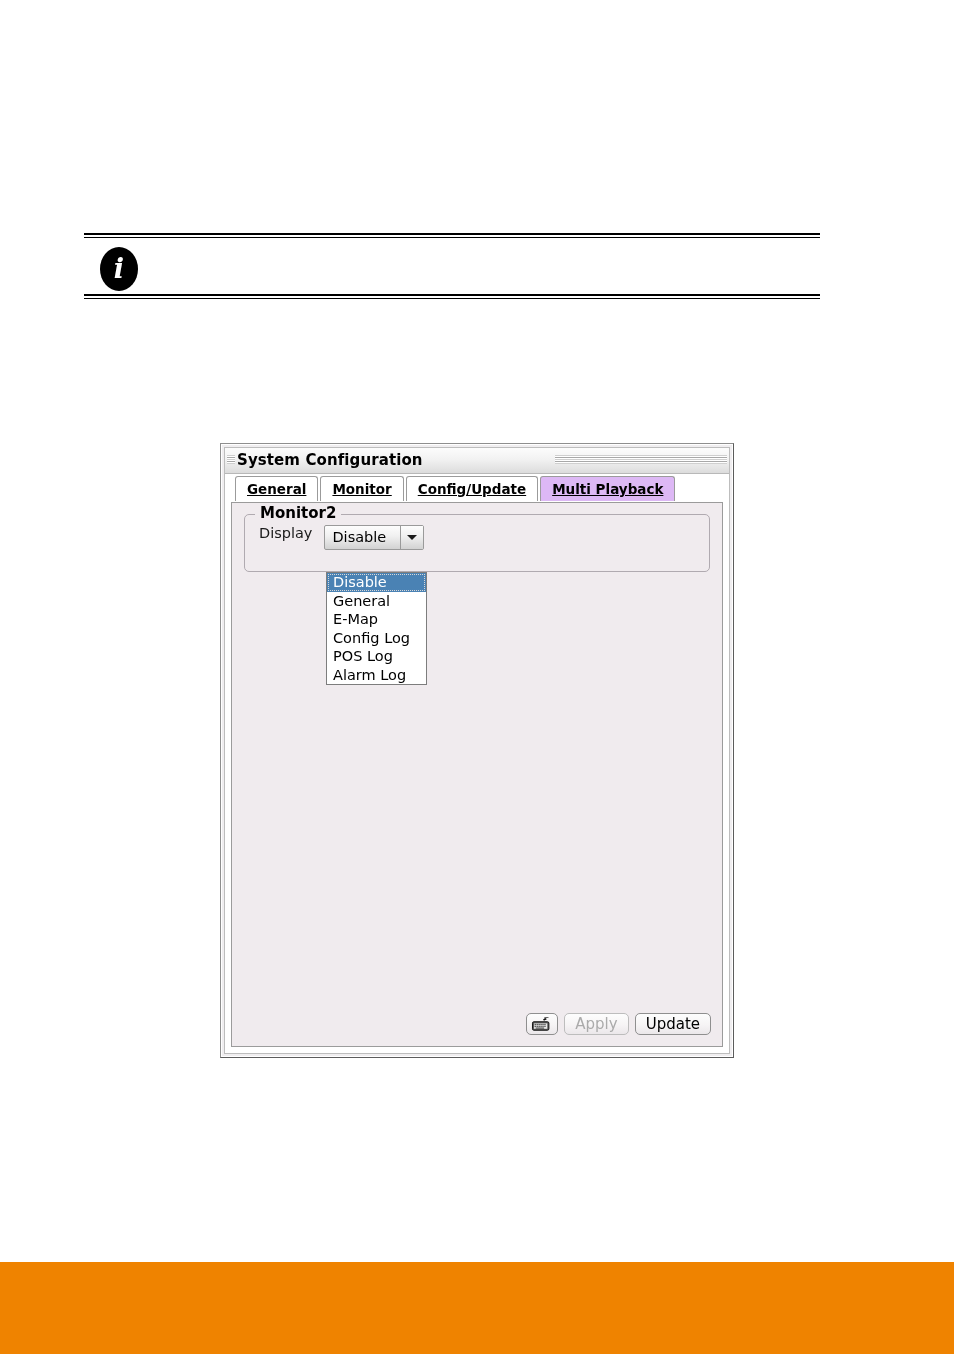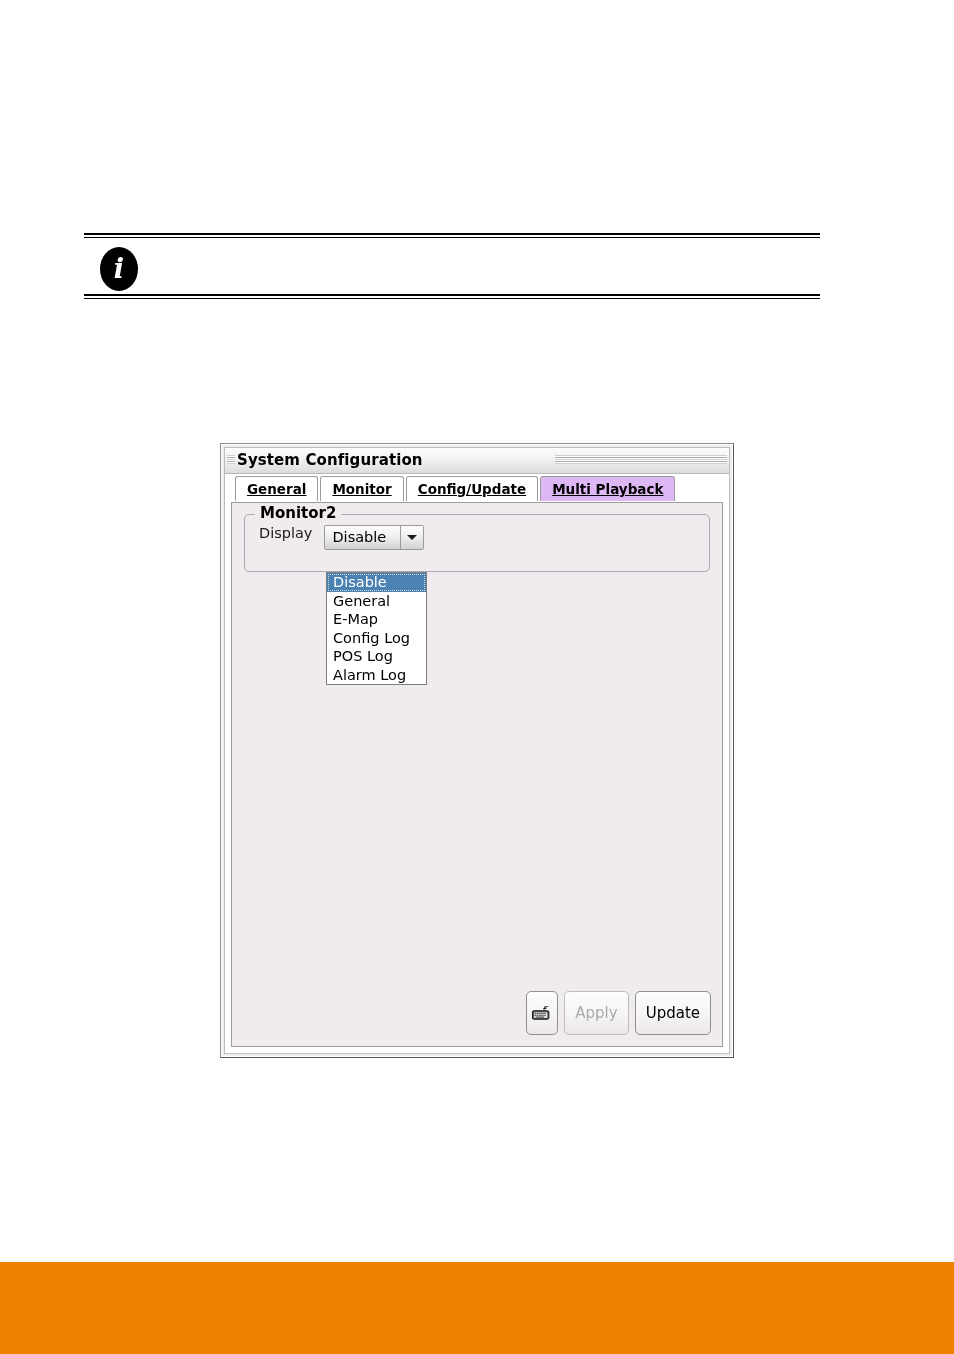--- a/index.html
+++ b/index.html
@@ -272,21 +272,21 @@
   
   .button-bar {
     position: absolute;
     right: 11px;
     bottom: 11px;
     display: flex;
     align-items: center;
     gap: 6px;
   }
   .btn {
-    height: 44px;
+    height: 22px;
     min-width: 30px;
     padding: 0 10px;
     font-size: 15px;
     color: #000;
     background: linear-gradient(to bottom, #fdfdfd 0%, #f6f4f5 55%, #ebe7ea 100%);
     border: 1px solid #8f8f8f;
     border-radius: 5px;
     box-sizing: border-box;
     display: flex;
     align-items: center;

